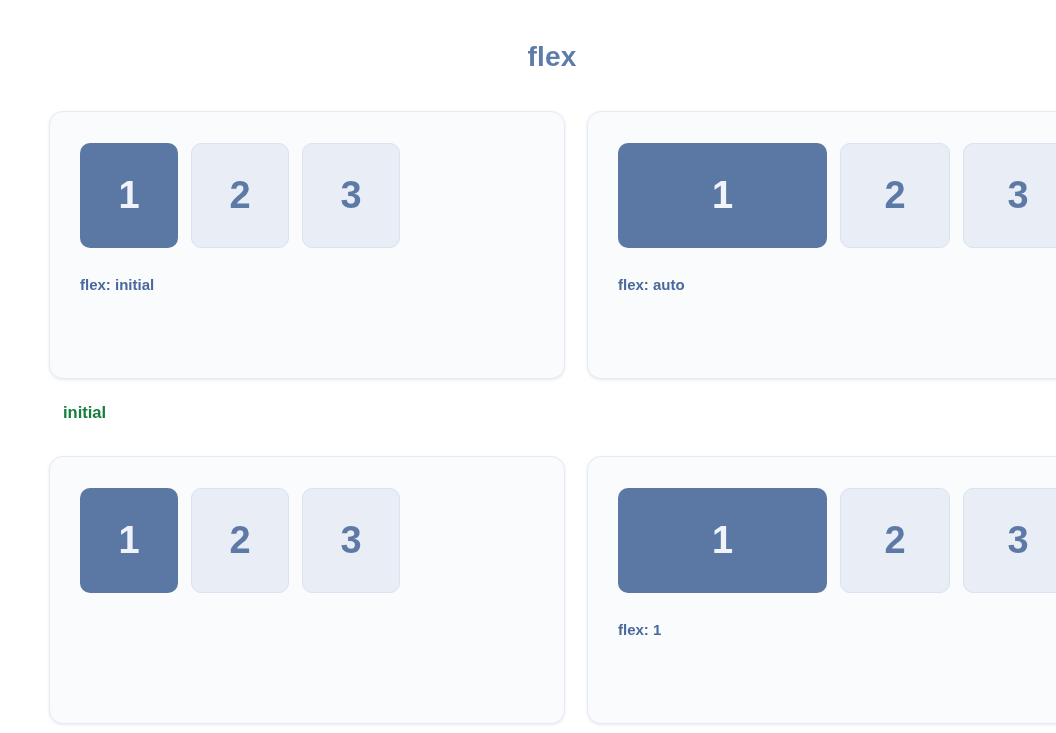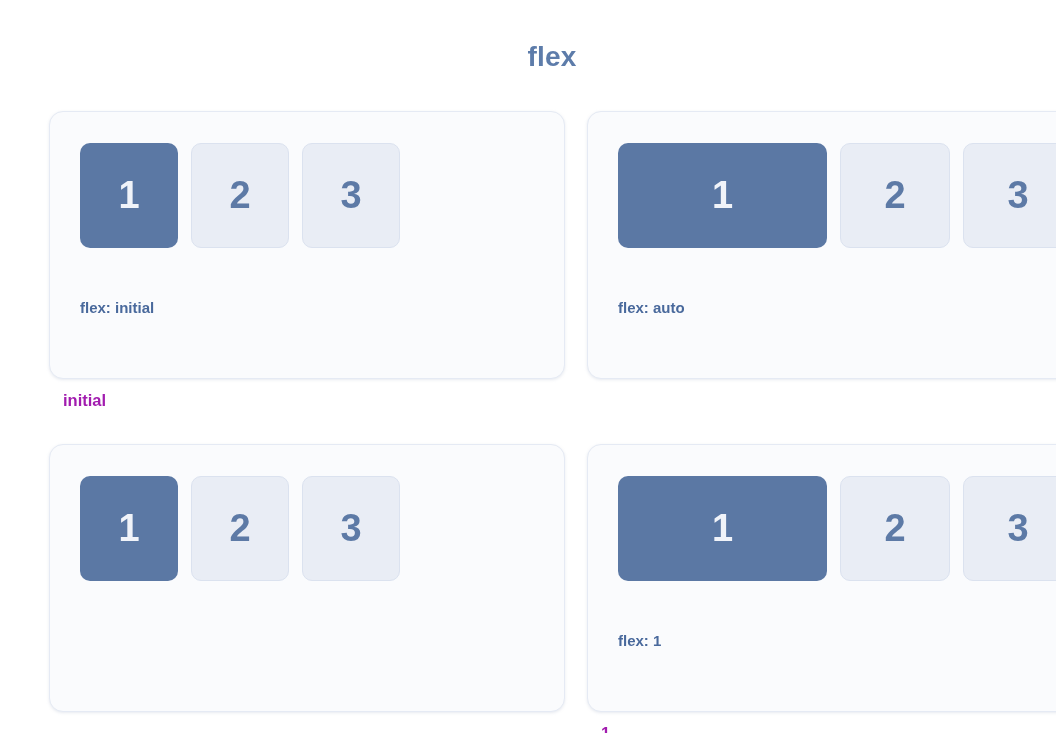--- a/index.html
+++ b/index.html
@@ -65,31 +65,31 @@
   .box.active {
     width: 98px;
     background: #5b78a4;
     color: #f0f3f9;
     border: none;
     flex: 0 0 auto;
   }
   .cell.grow .box.plain { width: 110px; }
   .cell.grow .box.active { flex: 1 1 auto; width: auto; }
   .flex-label {
-    margin-top: 27px;
+    margin-top: 4px;
     font-size: 15px;
     font-weight: 600;
     color: #49699c;
   }
   .caption {
-    margin: 0 0 17px 2px;
+    margin: 12px 0 17px 2px;
     height: 19px;
     font-size: 16.5px;
     font-weight: bold;
-    color: #a21caf;
+    color: #15803d;
   }
 </style>
 </head>
 <body>
 
 <div class="page">
 
   <div class="page-title">flex</div>
 
   <div class="grid">

